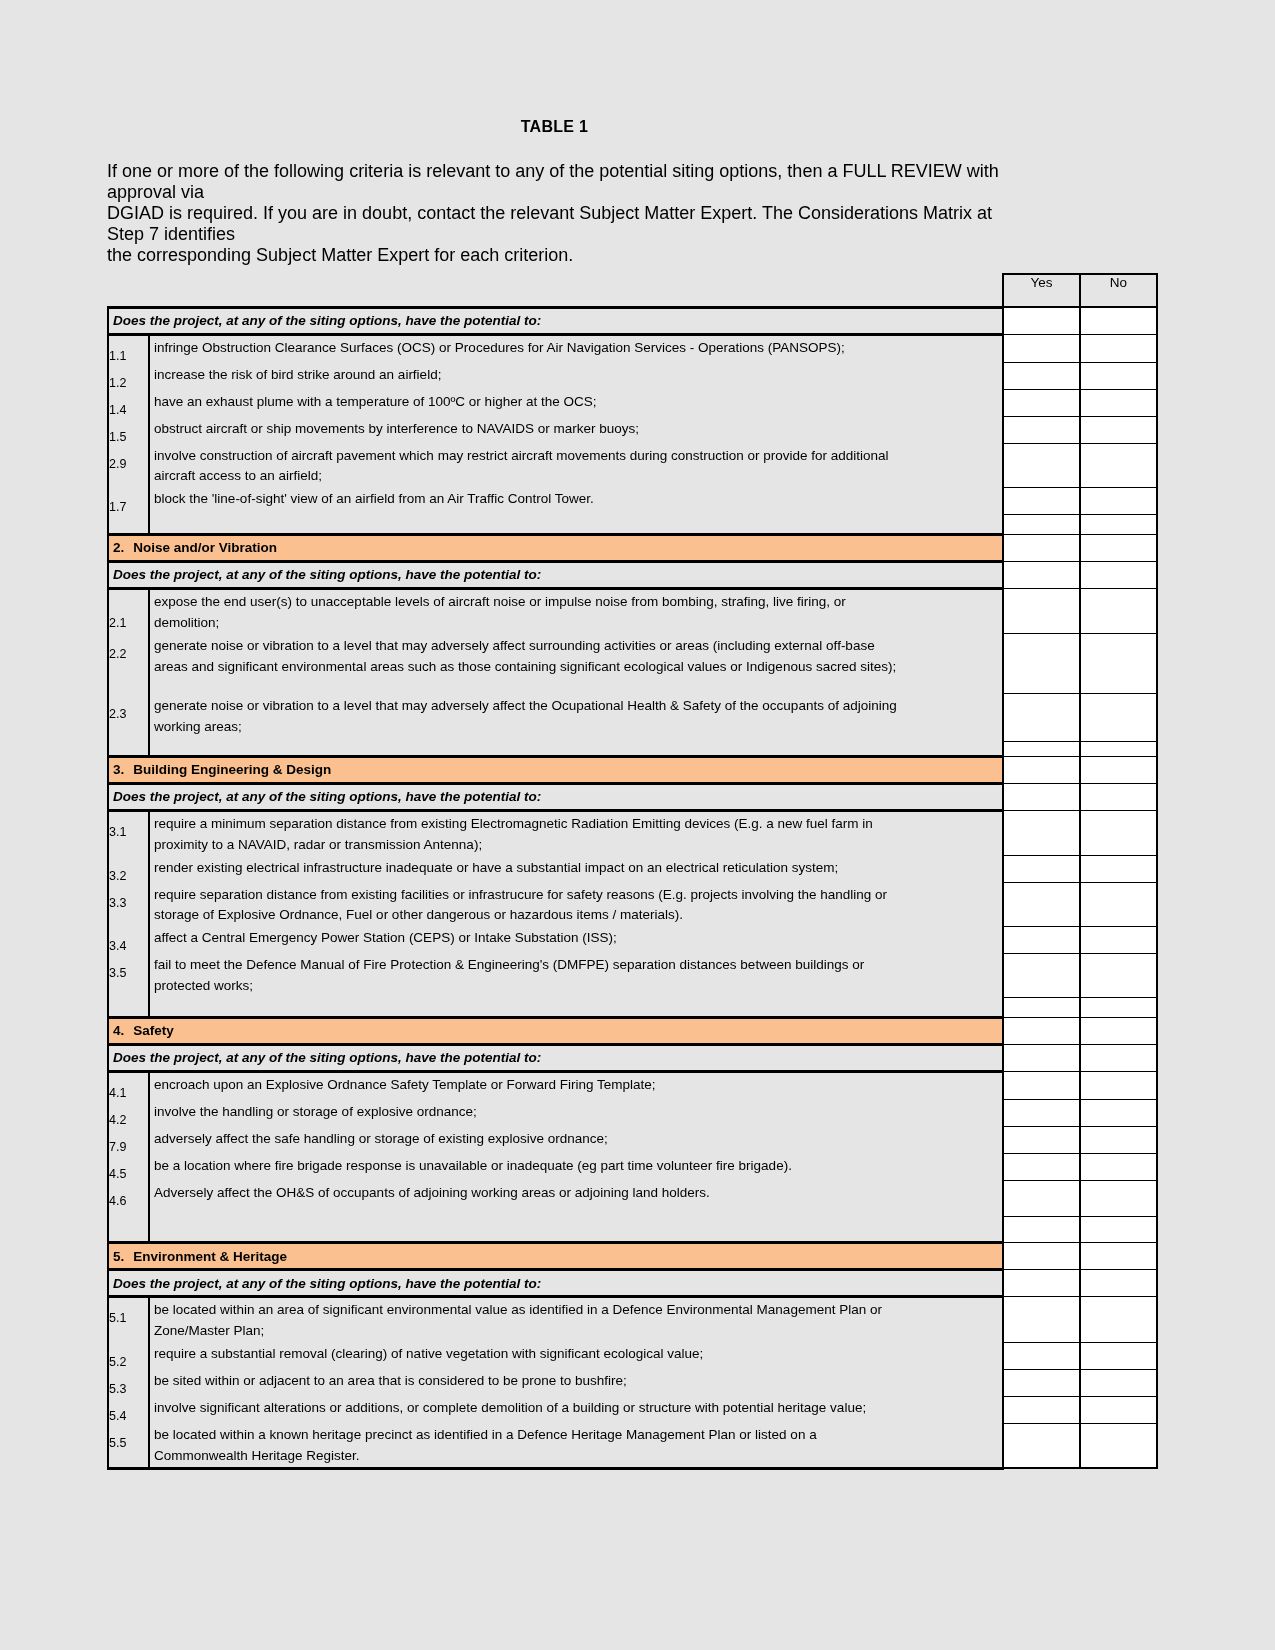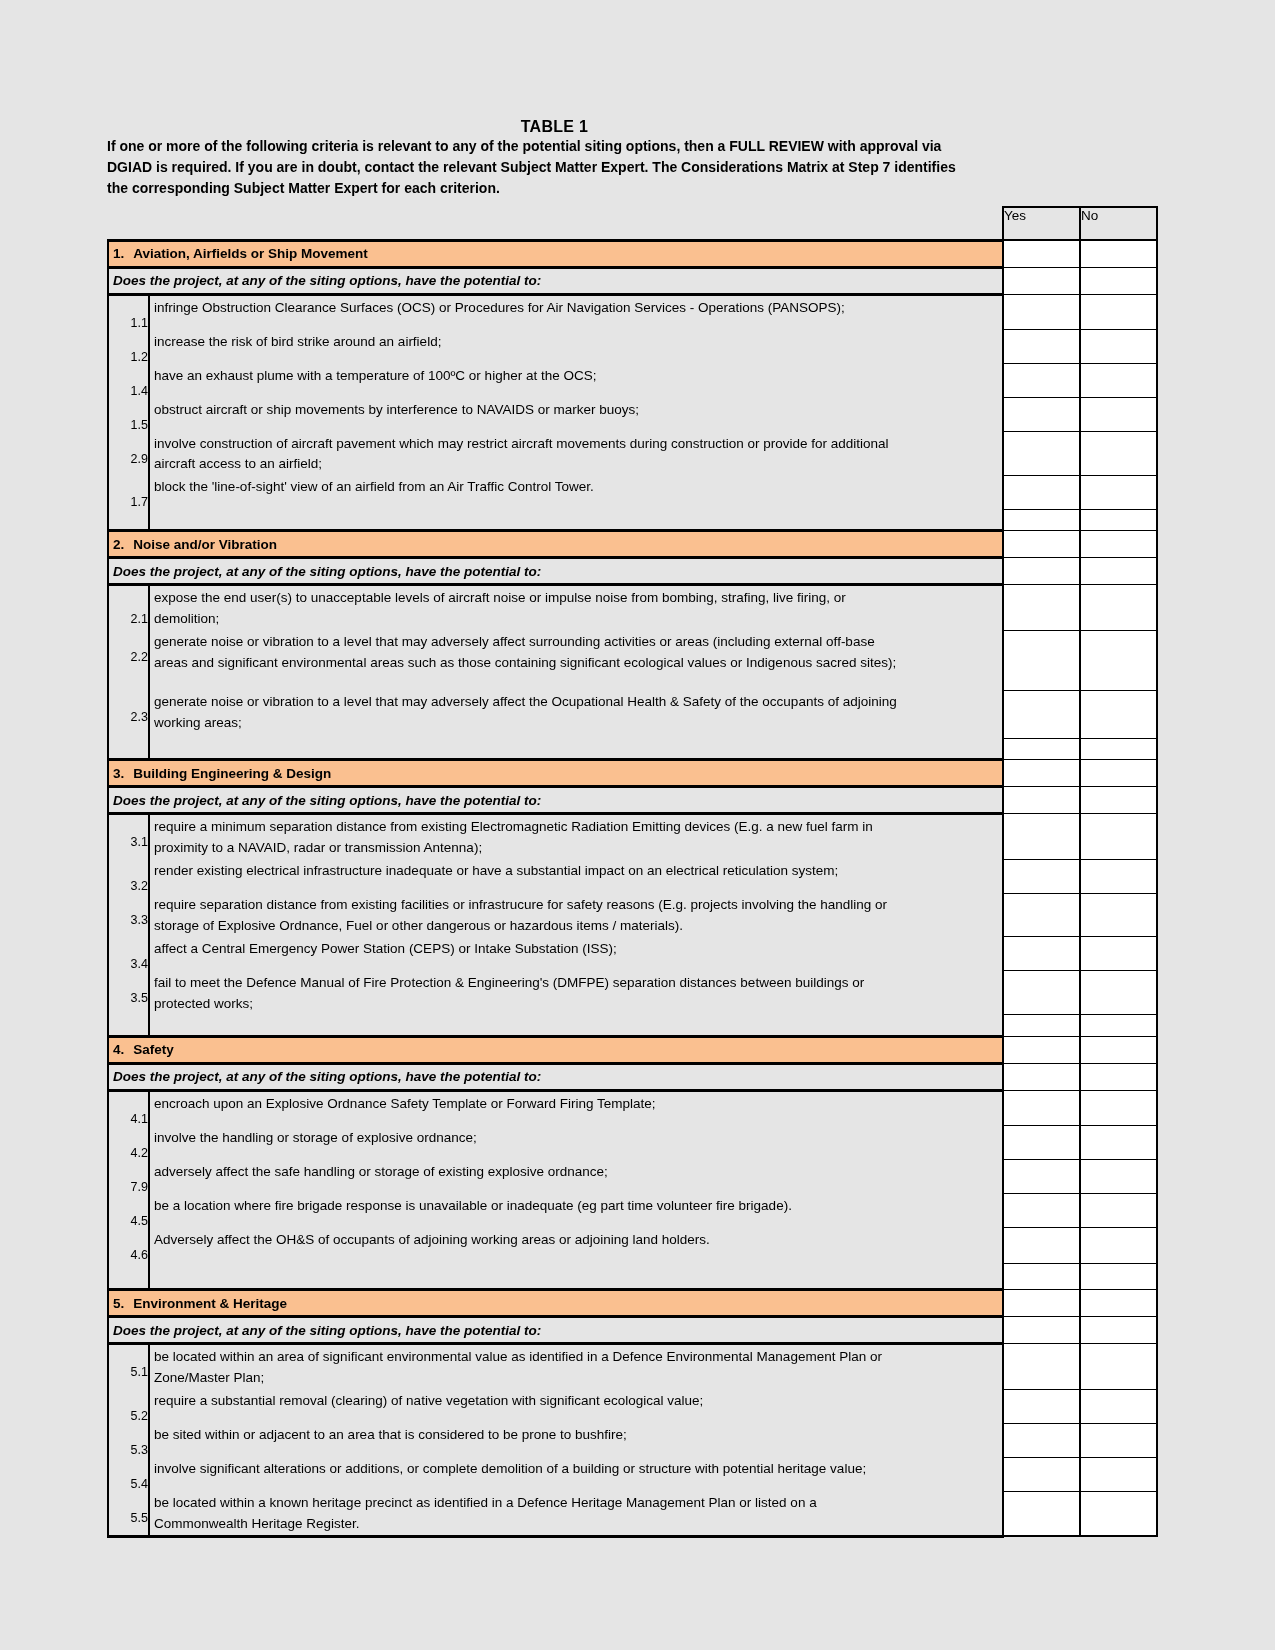--- a/index.html
+++ b/index.html
@@ -9,39 +9,38 @@
   }
   .page{
     width:1275px;height:1650px;box-sizing:border-box;
     padding:118px 0 0 107px;background:#e5e5e5;overflow:hidden;
   }
   .title{
     width:895px;text-align:center;font-size:16px;font-weight:bold;
     letter-spacing:.3px;
   }
   .intro{
-    width:910px;font-size:14px;line-height:21px;
+    margin-top:25px;width:910px;font-size:18px;line-height:21px;
     white-space:pre-wrap;
-    font-weight:bold;
   }
   table.matrix{
     border-collapse:collapse;table-layout:fixed;margin-top:7px;
   }
   col.c-num{width:41px;} col.c-txt{width:854px;}
   col.c-yes{width:77px;} col.c-no{width:77px;}
   td{padding:0;}
   
   td.choice{
     border-top:1px solid #000;border-bottom:1px solid #000;
     border-left:2px solid #000;border-right:1px solid #000;
     background:#fff;
   }
   td.choice.nocol{border-left:2px solid #000;border-right:2px solid #000;}
   td.choice-head{
-    border:2px solid #000;vertical-align:middle;
+    border:2px solid #000;text-align:center;vertical-align:middle;
     font-size:13.5px;padding-bottom:16px;
   }
   td.blank{border:none;}
   
   td.seccell{
     background:var(--accent,#FAC090);
     border-top:3px solid #000;border-bottom:3px solid #000;
     border-left:2px solid #000;border-right:2px solid #000;
     font-weight:bold;font-size:13.5px;vertical-align:middle;
     padding-left:4px;
@@ -49,22 +48,22 @@
   .sec-title{margin-left:9px;}
   
   td.doescell{
     border-top:3px solid #000;border-bottom:3px solid #000;
     border-left:2px solid #000;border-right:2px solid #000;
     font-weight:bold;font-style:italic;font-size:13.5px;
     vertical-align:middle;padding-left:4px;
   }
   
   td.num{
-    border-left:2px solid #000;vertical-align:top;text-align:right;
-    font-size:12.5px;padding-top:20px;
+    border-left:2px solid #000;vertical-align:top;text-align:left;
+    font-size:12.5px;padding-top:13px;
   }
   td.num.bot{vertical-align:bottom;padding-bottom:4px;}
   td.txt{
     border-left:2px solid #000;border-right:2px solid #000;
     vertical-align:top;padding:2px 6px 0 4px;
     font-size:13.5px;line-height:1.55;white-space:pre-wrap;
   }
   tr.blockend td.num,tr.blockend td.txt{border-bottom:3px solid #000;}
   tr.endrow td.num,tr.endrow td.txt{border-bottom:3px solid #000;}
   tr.endrow td.choice{border-bottom:2px solid #000;}
@@ -89,25 +88,20 @@
     </colgroup>
     <tbody>
 
     <tr style="height:26px">
       <td class="blank" colspan="2"></td>
       <td class="choice-head">Yes</td>
       <td class="choice-head nocol">No</td>
     </tr>
 
     <tr style="height:27px">
-      <td class="seccell" colspan="2"><span>1.</span><span class="sec-title">Aviation, Airfields or Ship Movement</span></td>
-      <td class="choice"></td>
-      <td class="choice nocol"></td>
-    </tr>
-    <tr style="height:27px">
       <td class="doescell" colspan="2">Does the project, at any of the siting options, have the potential to:</td>
       <td class="choice"></td>
       <td class="choice nocol"></td>
     </tr>
     <tr style="height:24px">
       <td class="num">1.1</td>
       <td class="txt">infringe Obstruction Clearance Surfaces (OCS) or Procedures for Air Navigation Services - Operations (PANSOPS);</td>
       <td class="choice"></td>
       <td class="choice nocol"></td>
     </tr>

